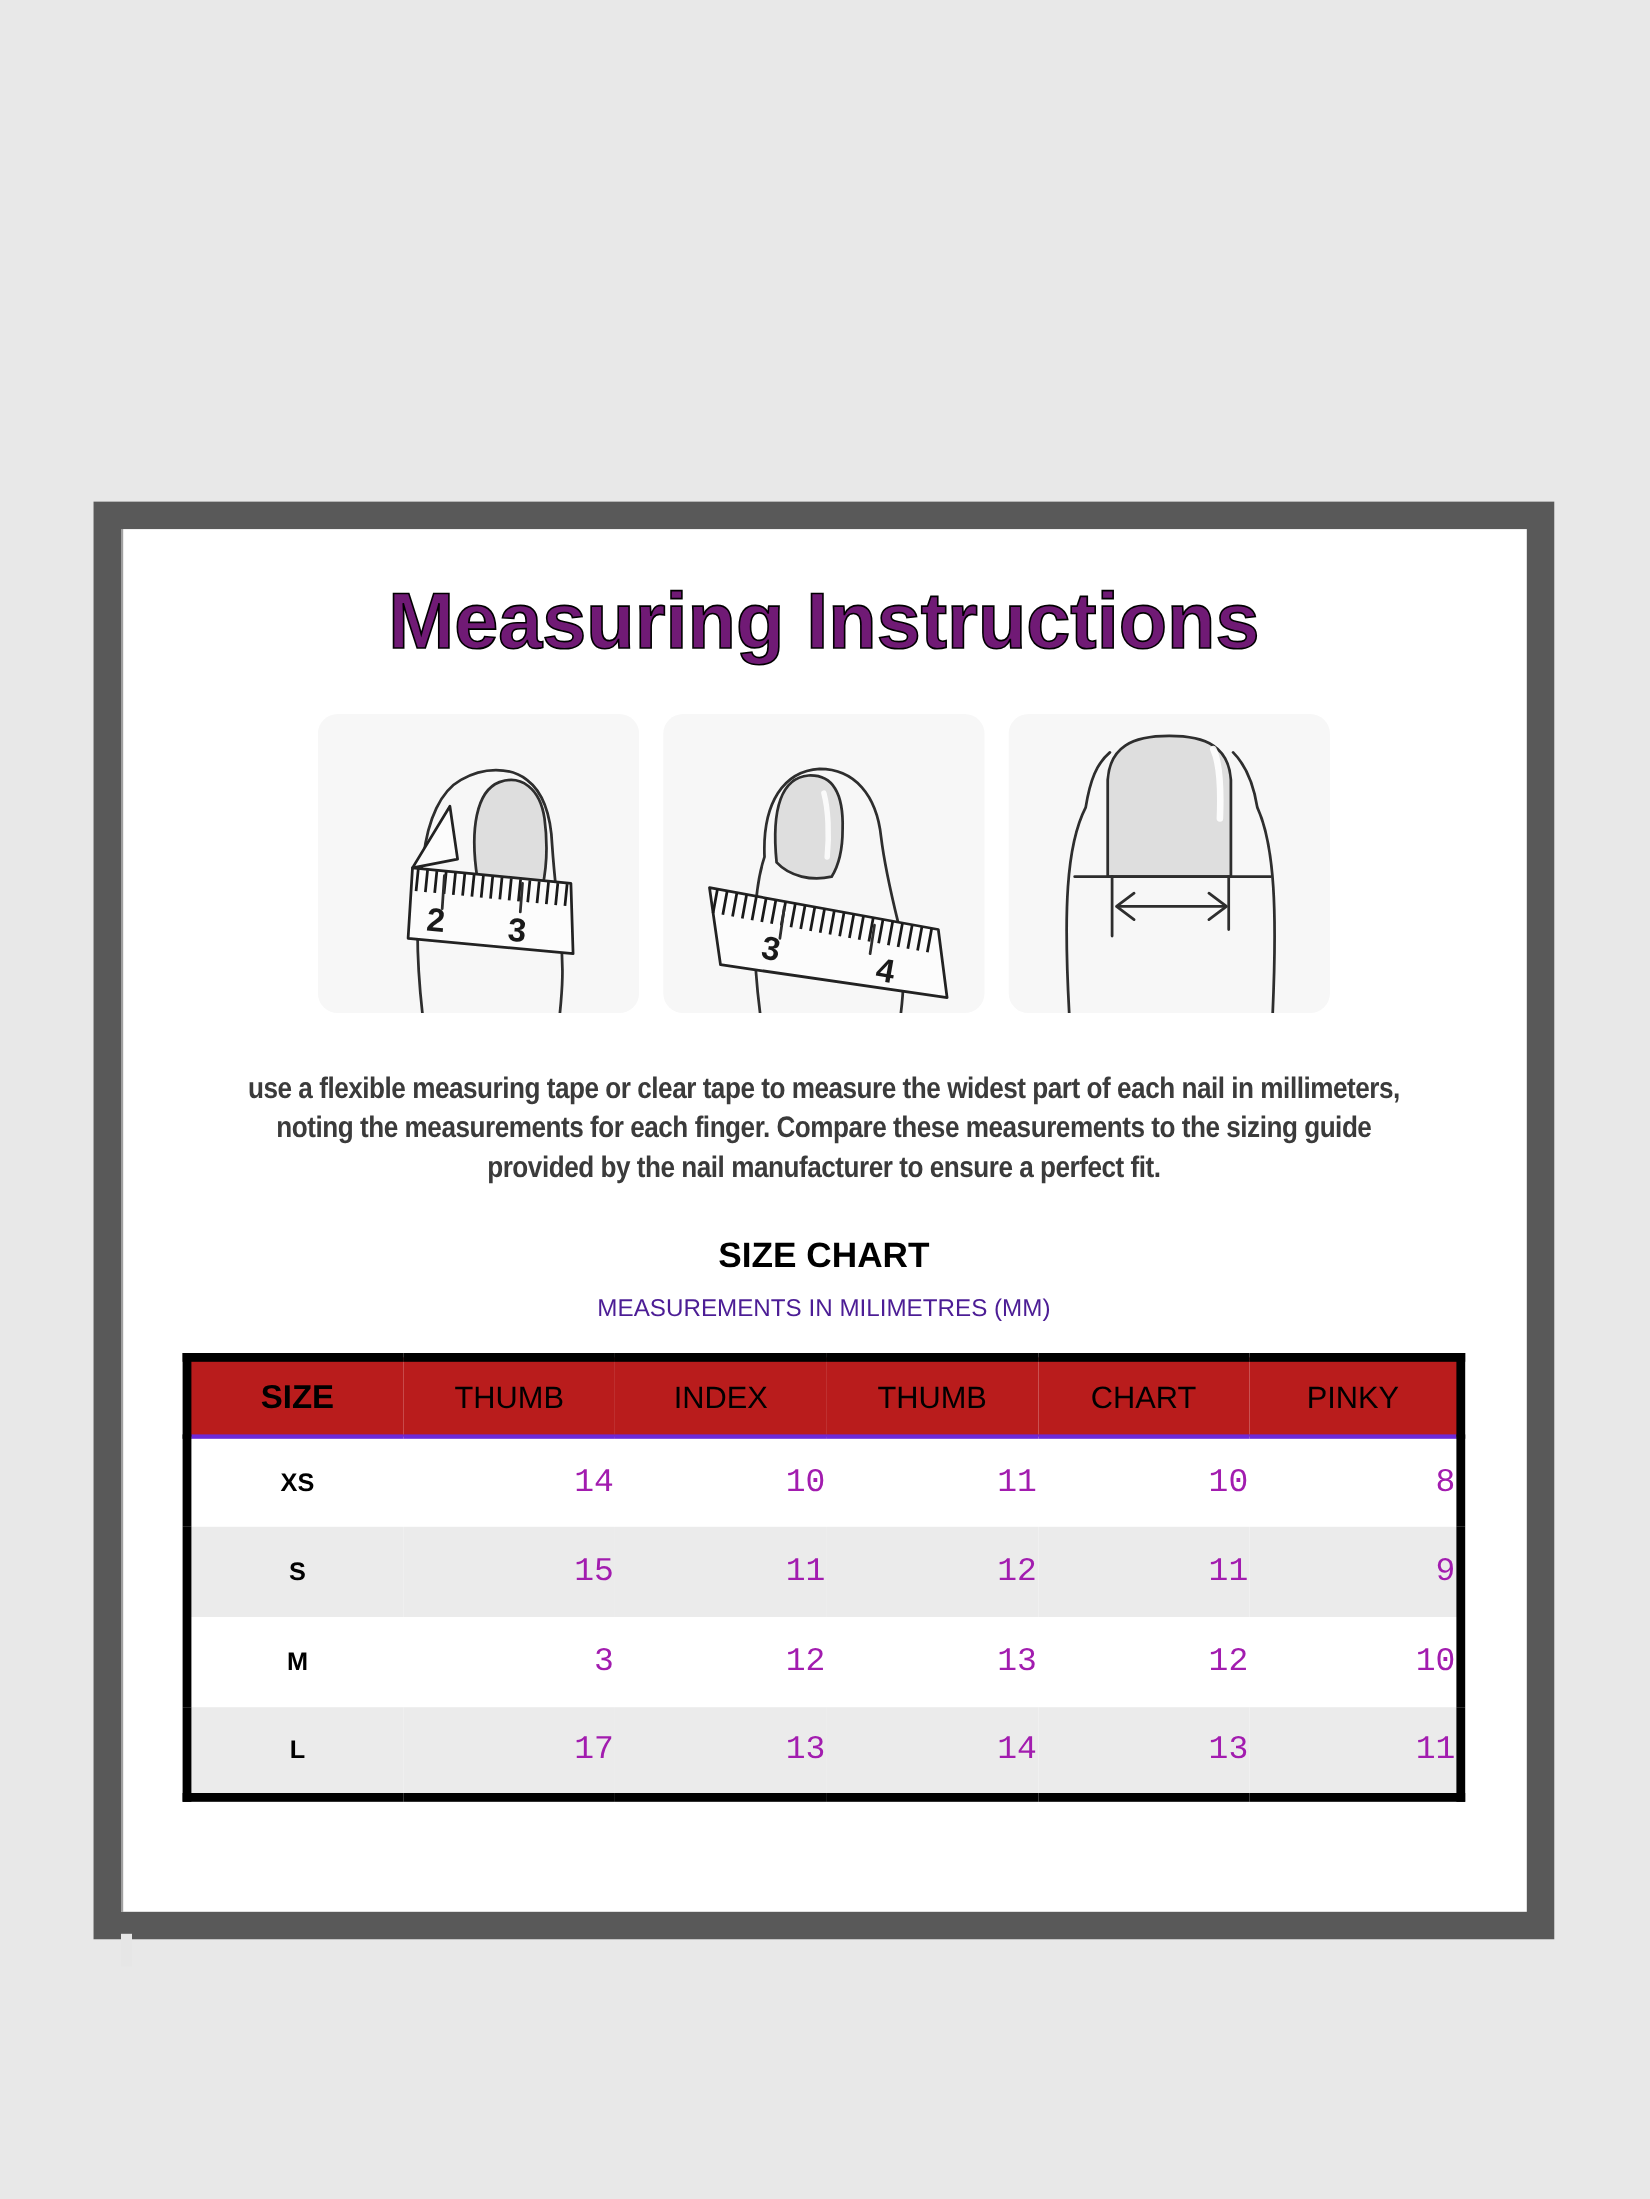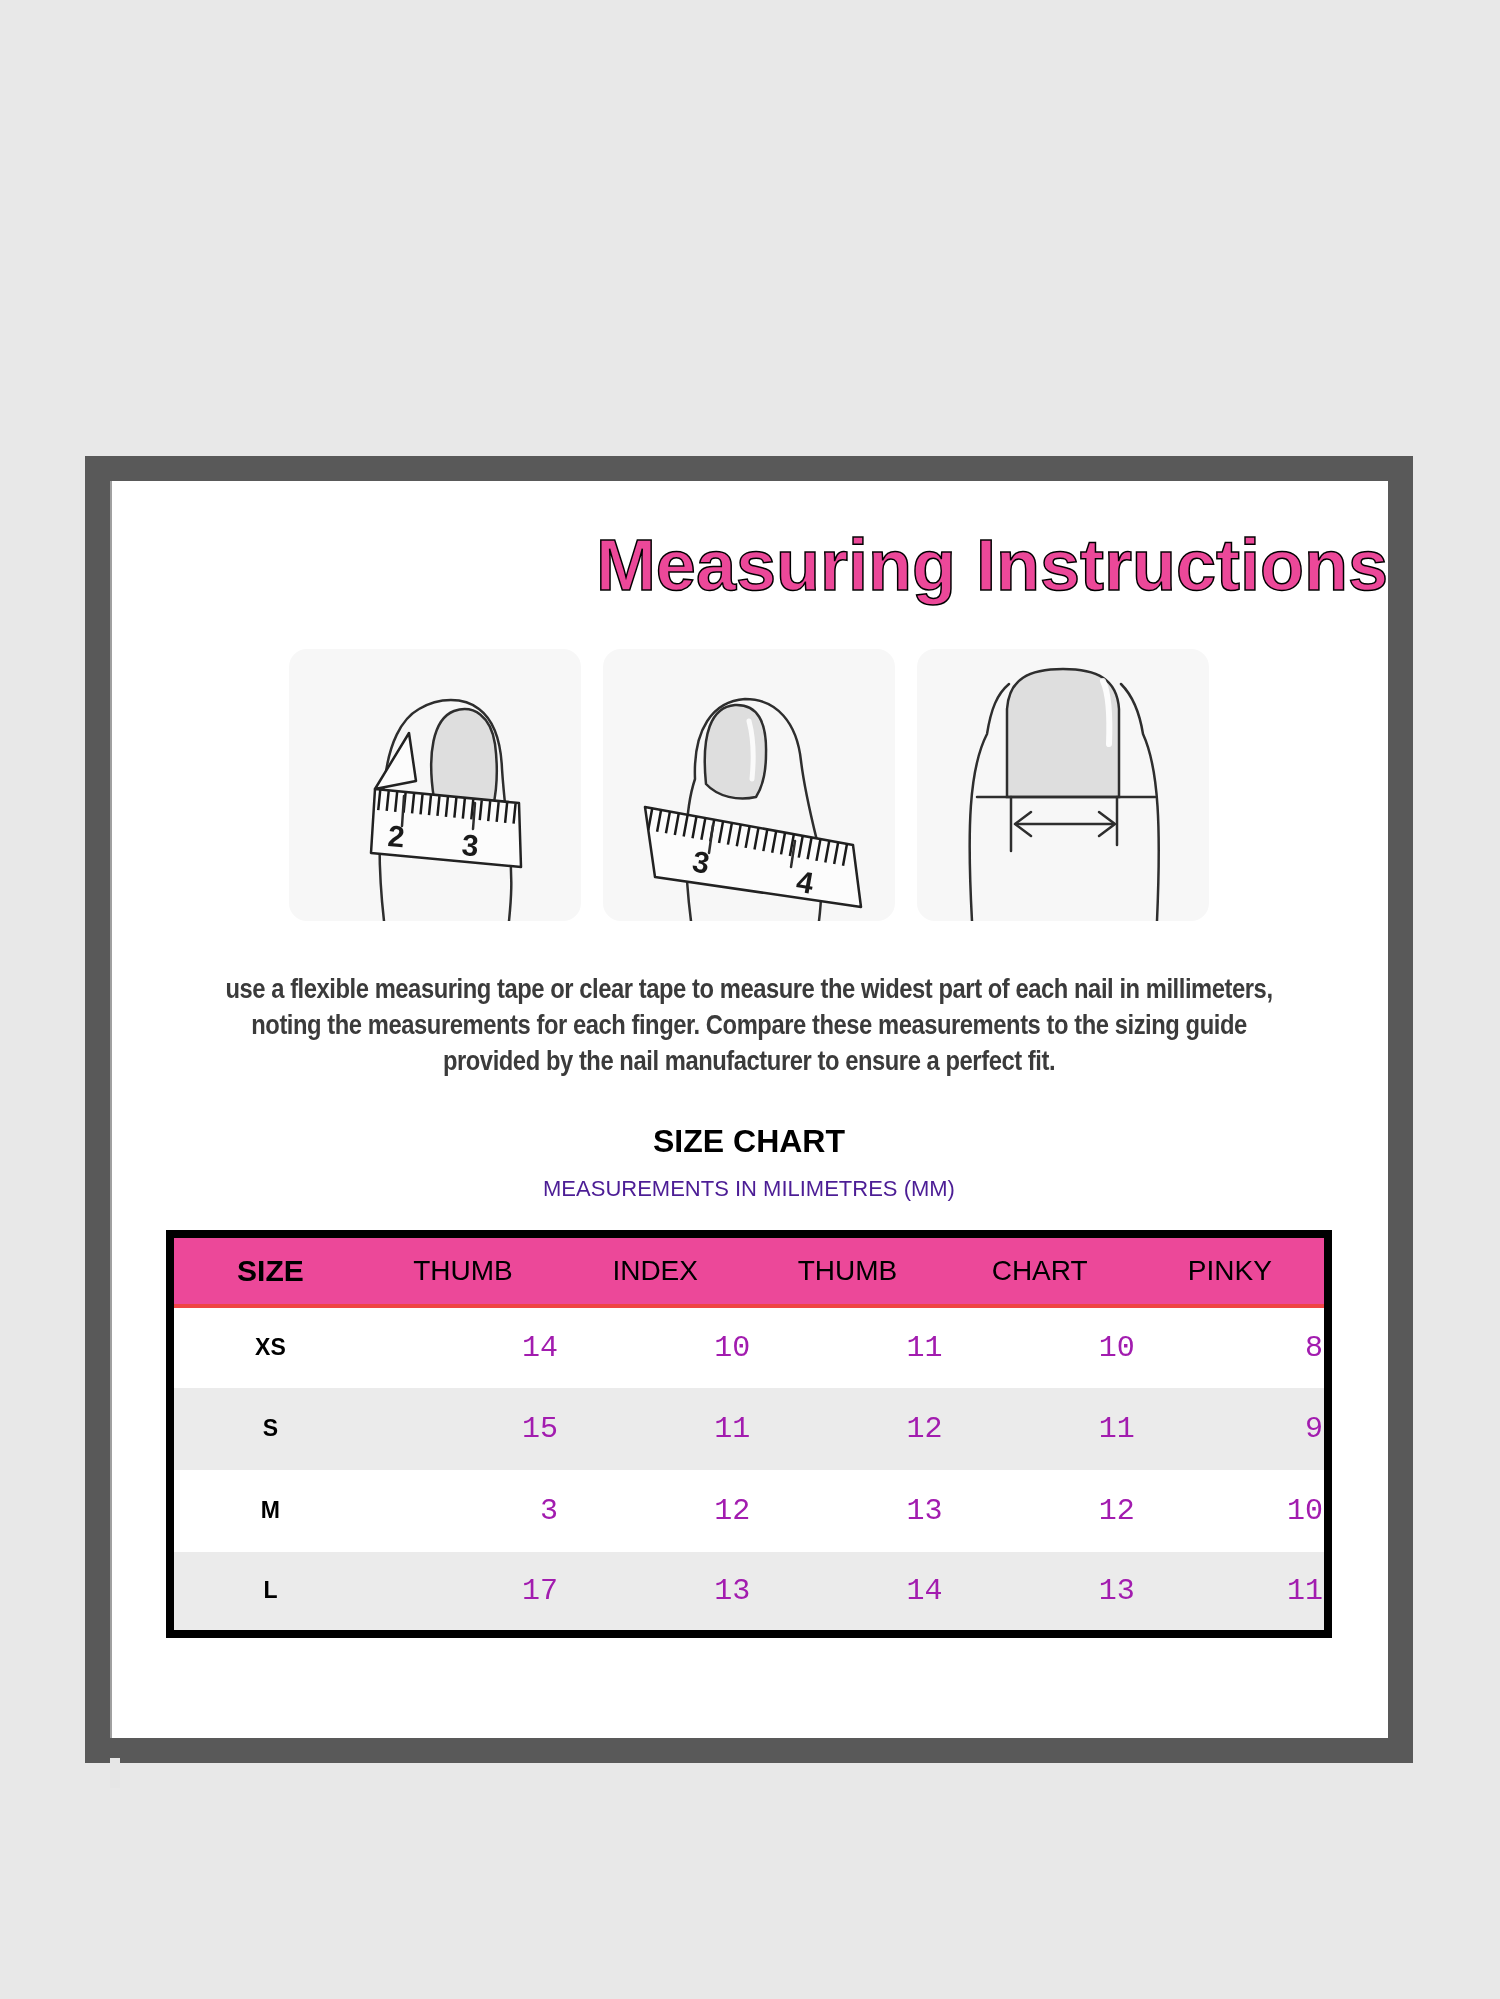--- a/index.html
+++ b/index.html
@@ -19,25 +19,25 @@
     width:1328px;height:1307px;
     box-sizing:border-box;
     border:25px solid #595959;
     background:#ffffff;
     box-shadow:inset 2px 0 0 #a0a0a0;
   }
   .card-inner{position:relative;width:100%;height:100%;}
 
   .main-title{
     margin-top:45px;
-    text-align:right;
+    text-align:center;
     font-size:72px;
     font-weight:bold;
     line-height:1.1;
-    color:#ec4899;
+    color:#701a75;
     letter-spacing:0px;
     -webkit-text-stroke:1.5px #000;
   }
 
   .panels{
     margin-top:44px;
     display:flex;
     justify-content:center;
     gap:22px;
   }
@@ -91,22 +91,22 @@
     border:8px solid #000;
     background:#fff;
   }
   table.size-chart col.c-size{width:17%;}
   table.size-chart thead th{
     height:64px;
     font-size:28px;
     font-weight:normal;
     color:#000;
     vertical-align:middle;
-    border-bottom:4px solid #ef4444;
-    background:#ec4899;
+    border-bottom:4px solid #6d28d9;
+    background:#b91c1c;
   }
   table.size-chart thead th.size-col{font-size:30px;font-weight:bold;}
   table.size-chart tbody tr{height:82px;}
   table.size-chart tbody tr:nth-child(even){background:#ebebeb;}
   table.size-chart tbody th{
     font-size:23px;font-weight:bold;color:#000;
     text-align:center;vertical-align:middle;
   }
   table.size-chart tbody td{
     font-size:30px;color:#a21caf;

